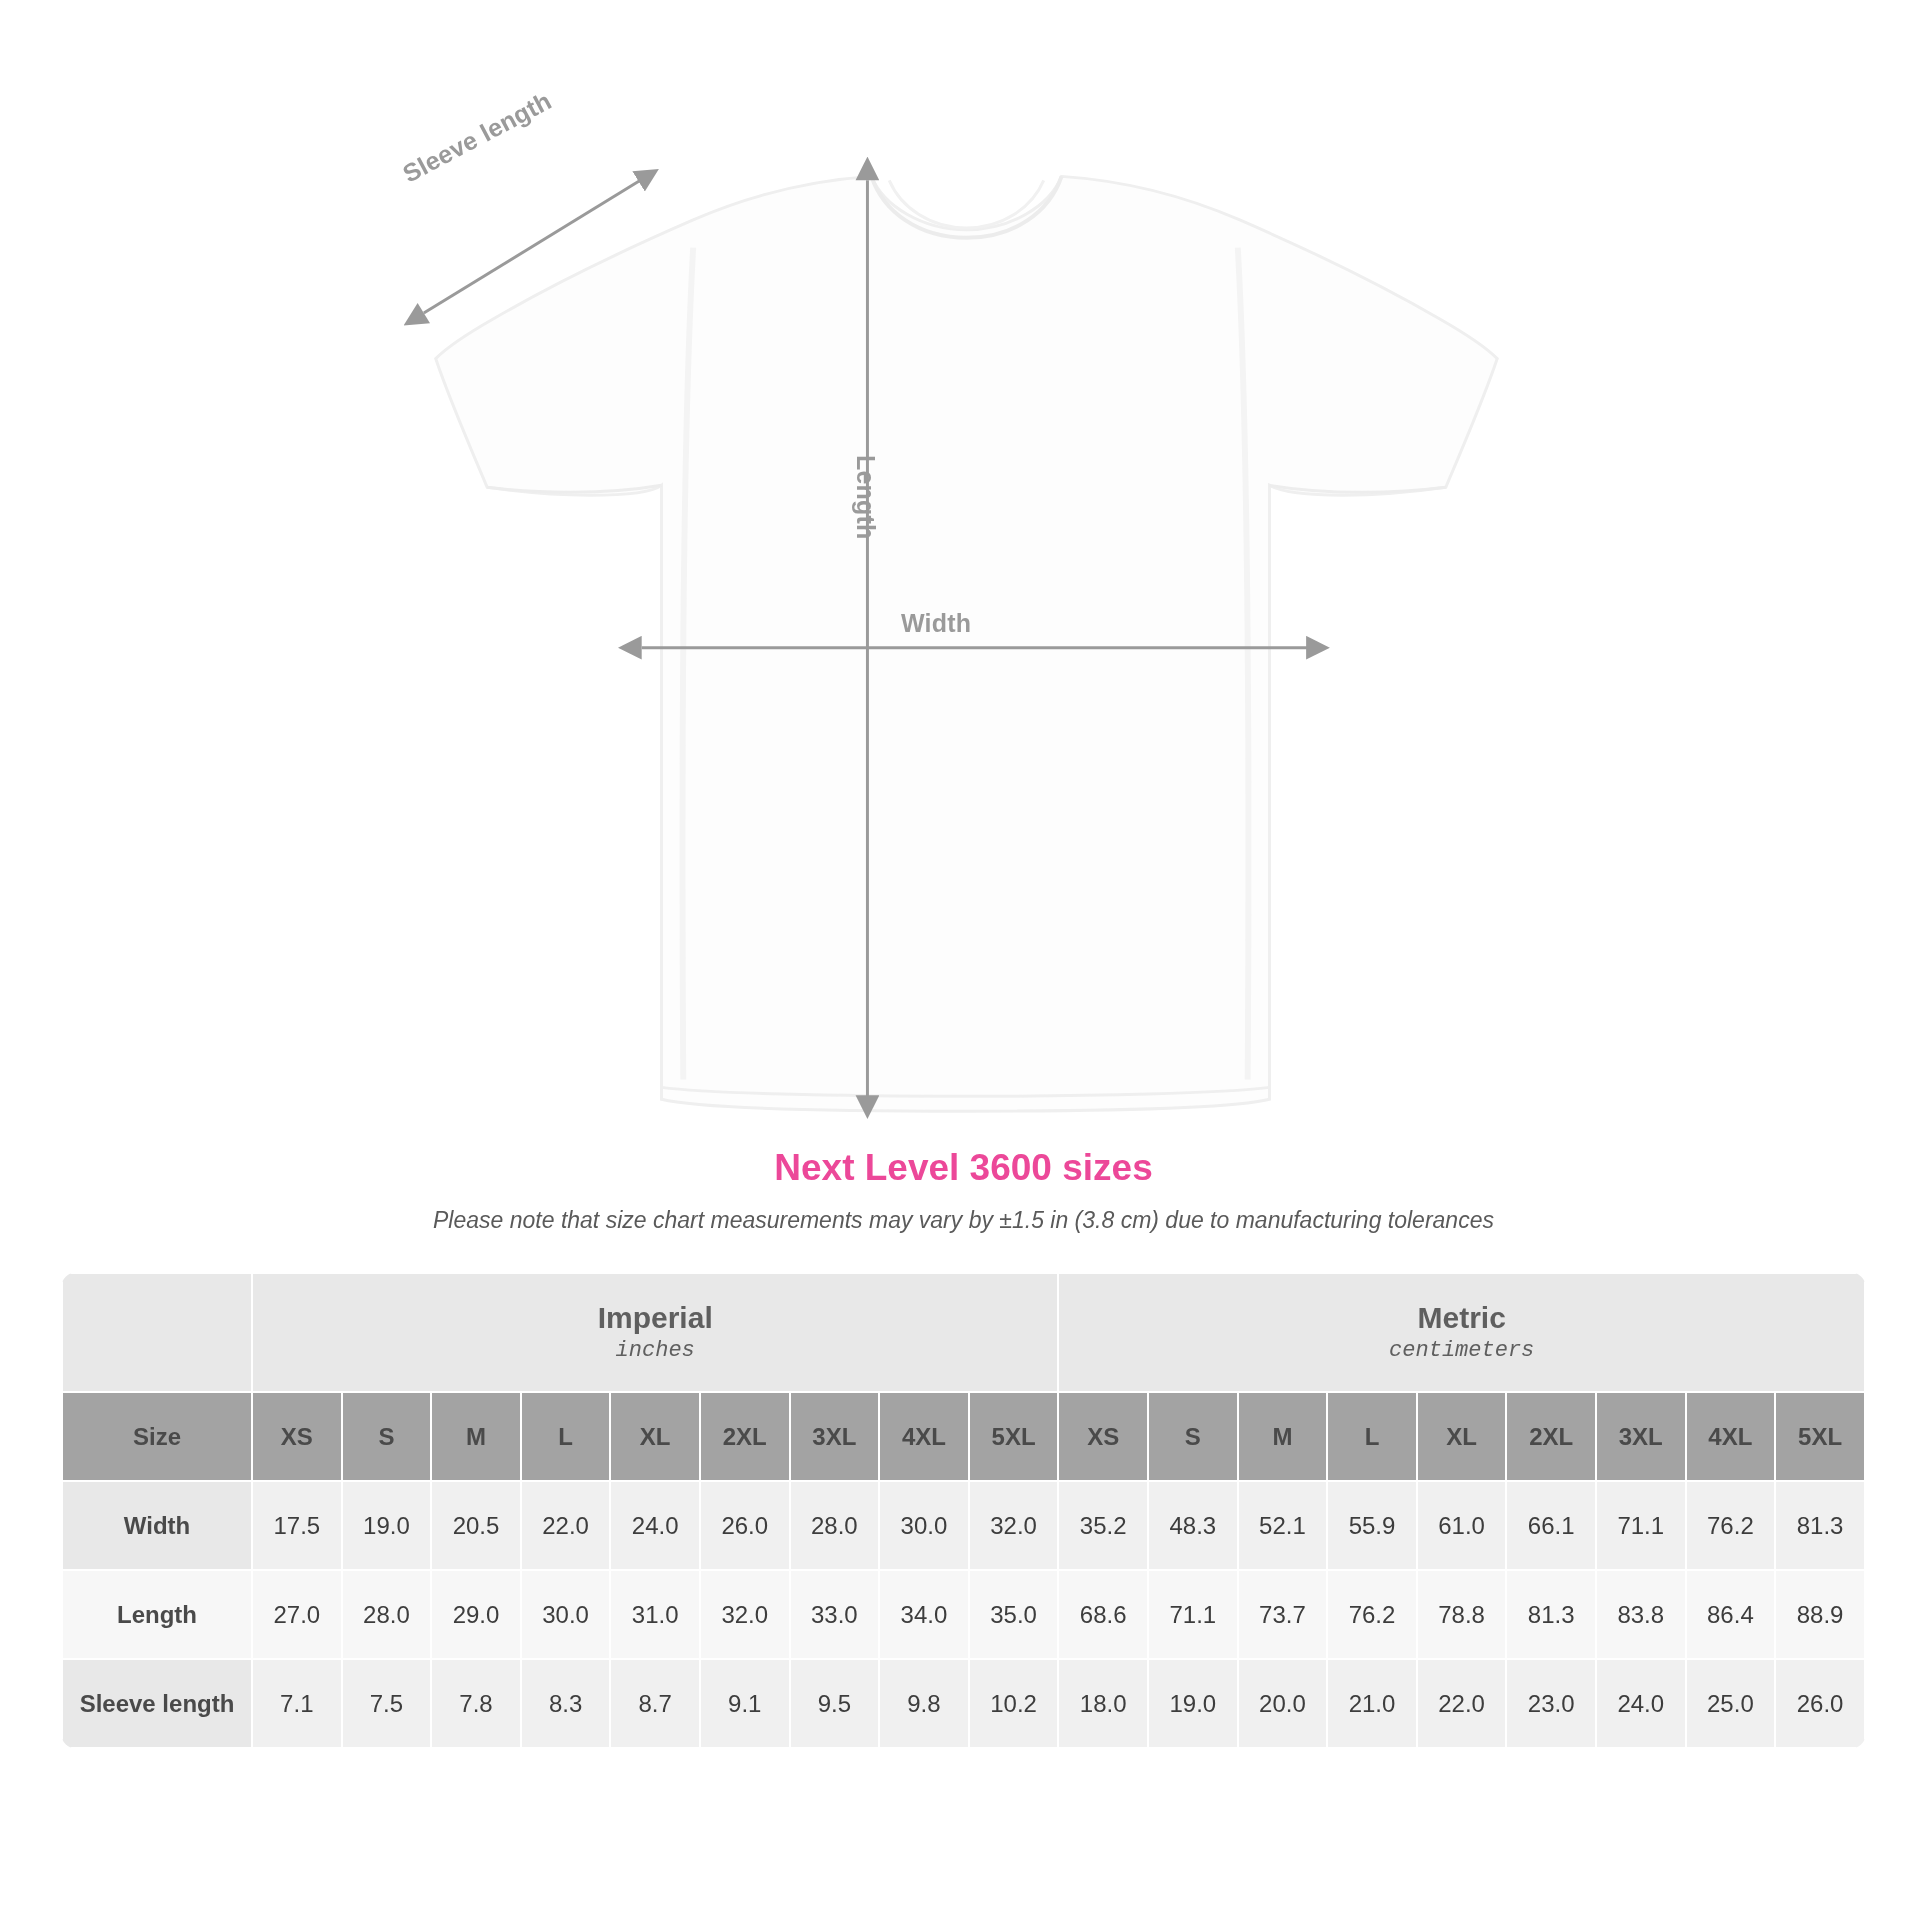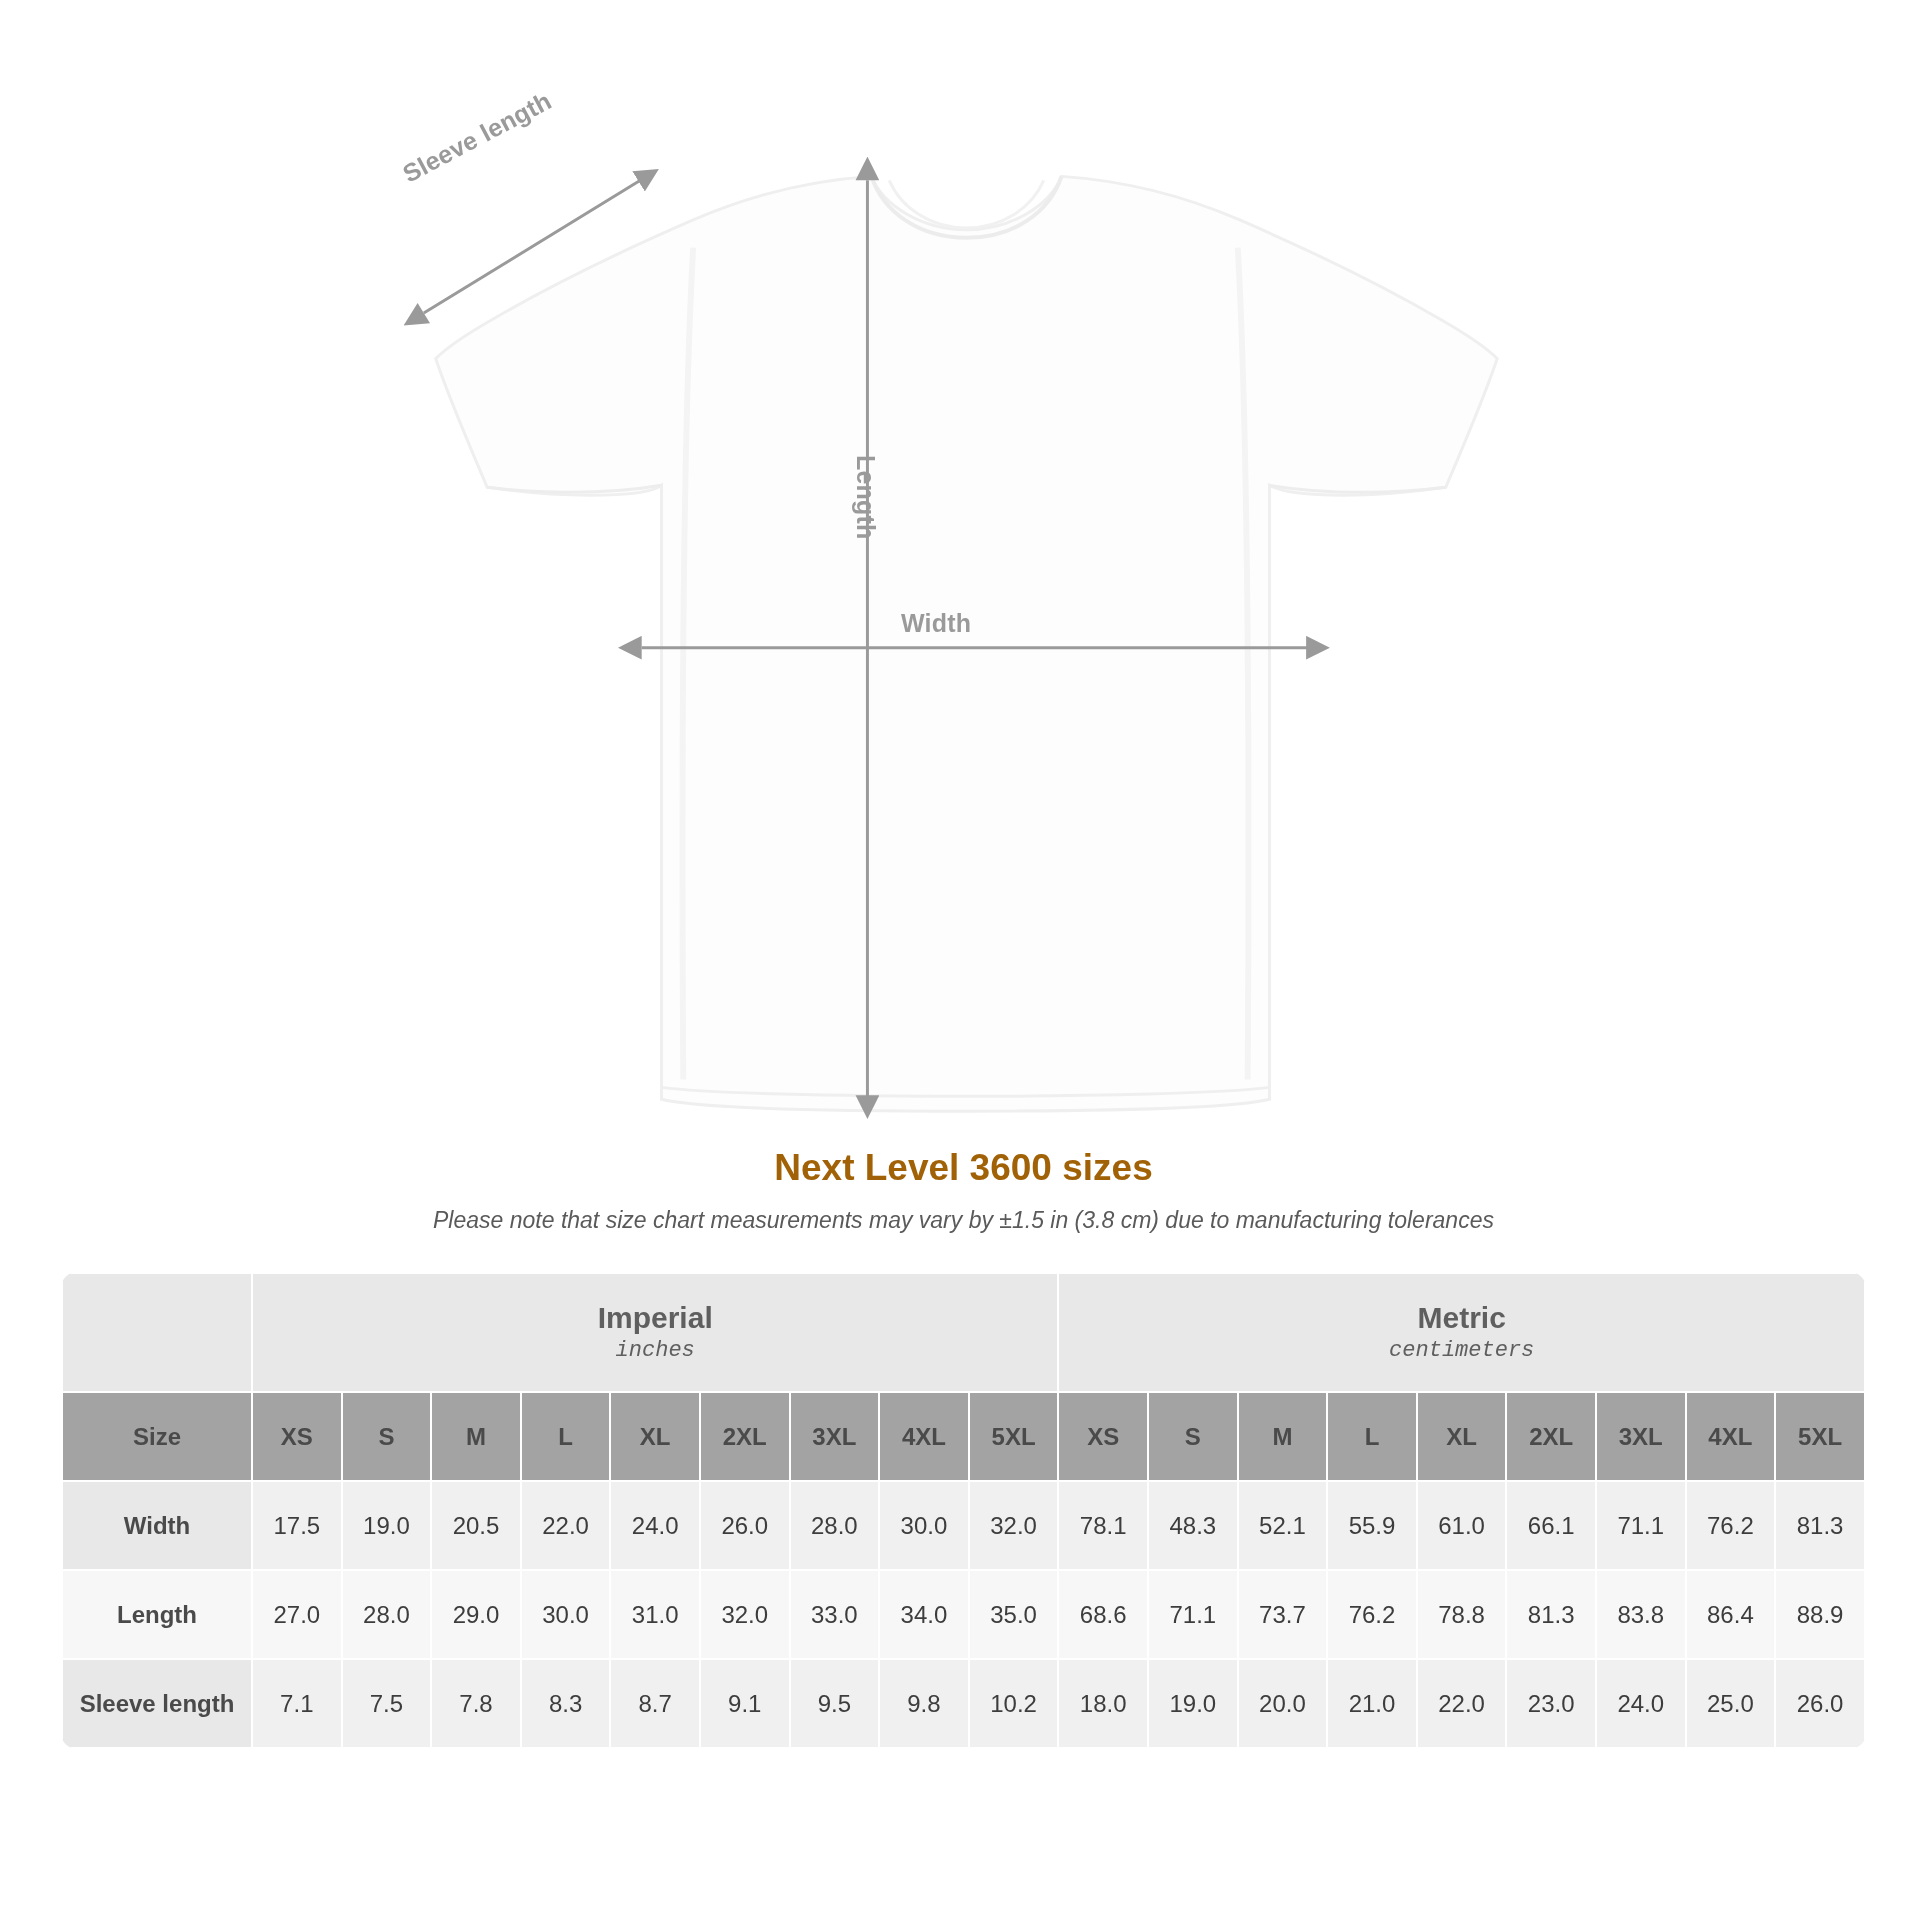--- a/index.html
+++ b/index.html
@@ -54,21 +54,21 @@
   }
 
   
   .headings {
     text-align: center;
     margin-top: 8px;
   }
   .chart-title {
     font-size: 37px;
     font-weight: bold;
-    color: #a16207;
+    color: #ec4899;
     margin: 0 0 18px 0;
   }
   .chart-note {
     font-size: 23px;
     font-style: italic;
     color: #5a5a5a;
     margin: 15px;
   }
 
   
@@ -268,21 +268,21 @@
           <td class="row-head">Width</td>
           <td>17.5</td>
           <td>19.0</td>
           <td>20.5</td>
           <td>22.0</td>
           <td>24.0</td>
           <td>26.0</td>
           <td>28.0</td>
           <td>30.0</td>
           <td>32.0</td>
-          <td>78.1</td>
+          <td>35.2</td>
           <td>48.3</td>
           <td>52.1</td>
           <td>55.9</td>
           <td>61.0</td>
           <td>66.1</td>
           <td>71.1</td>
           <td>76.2</td>
           <td>81.3</td>
         </tr>
         <tr class="data-row alt">

